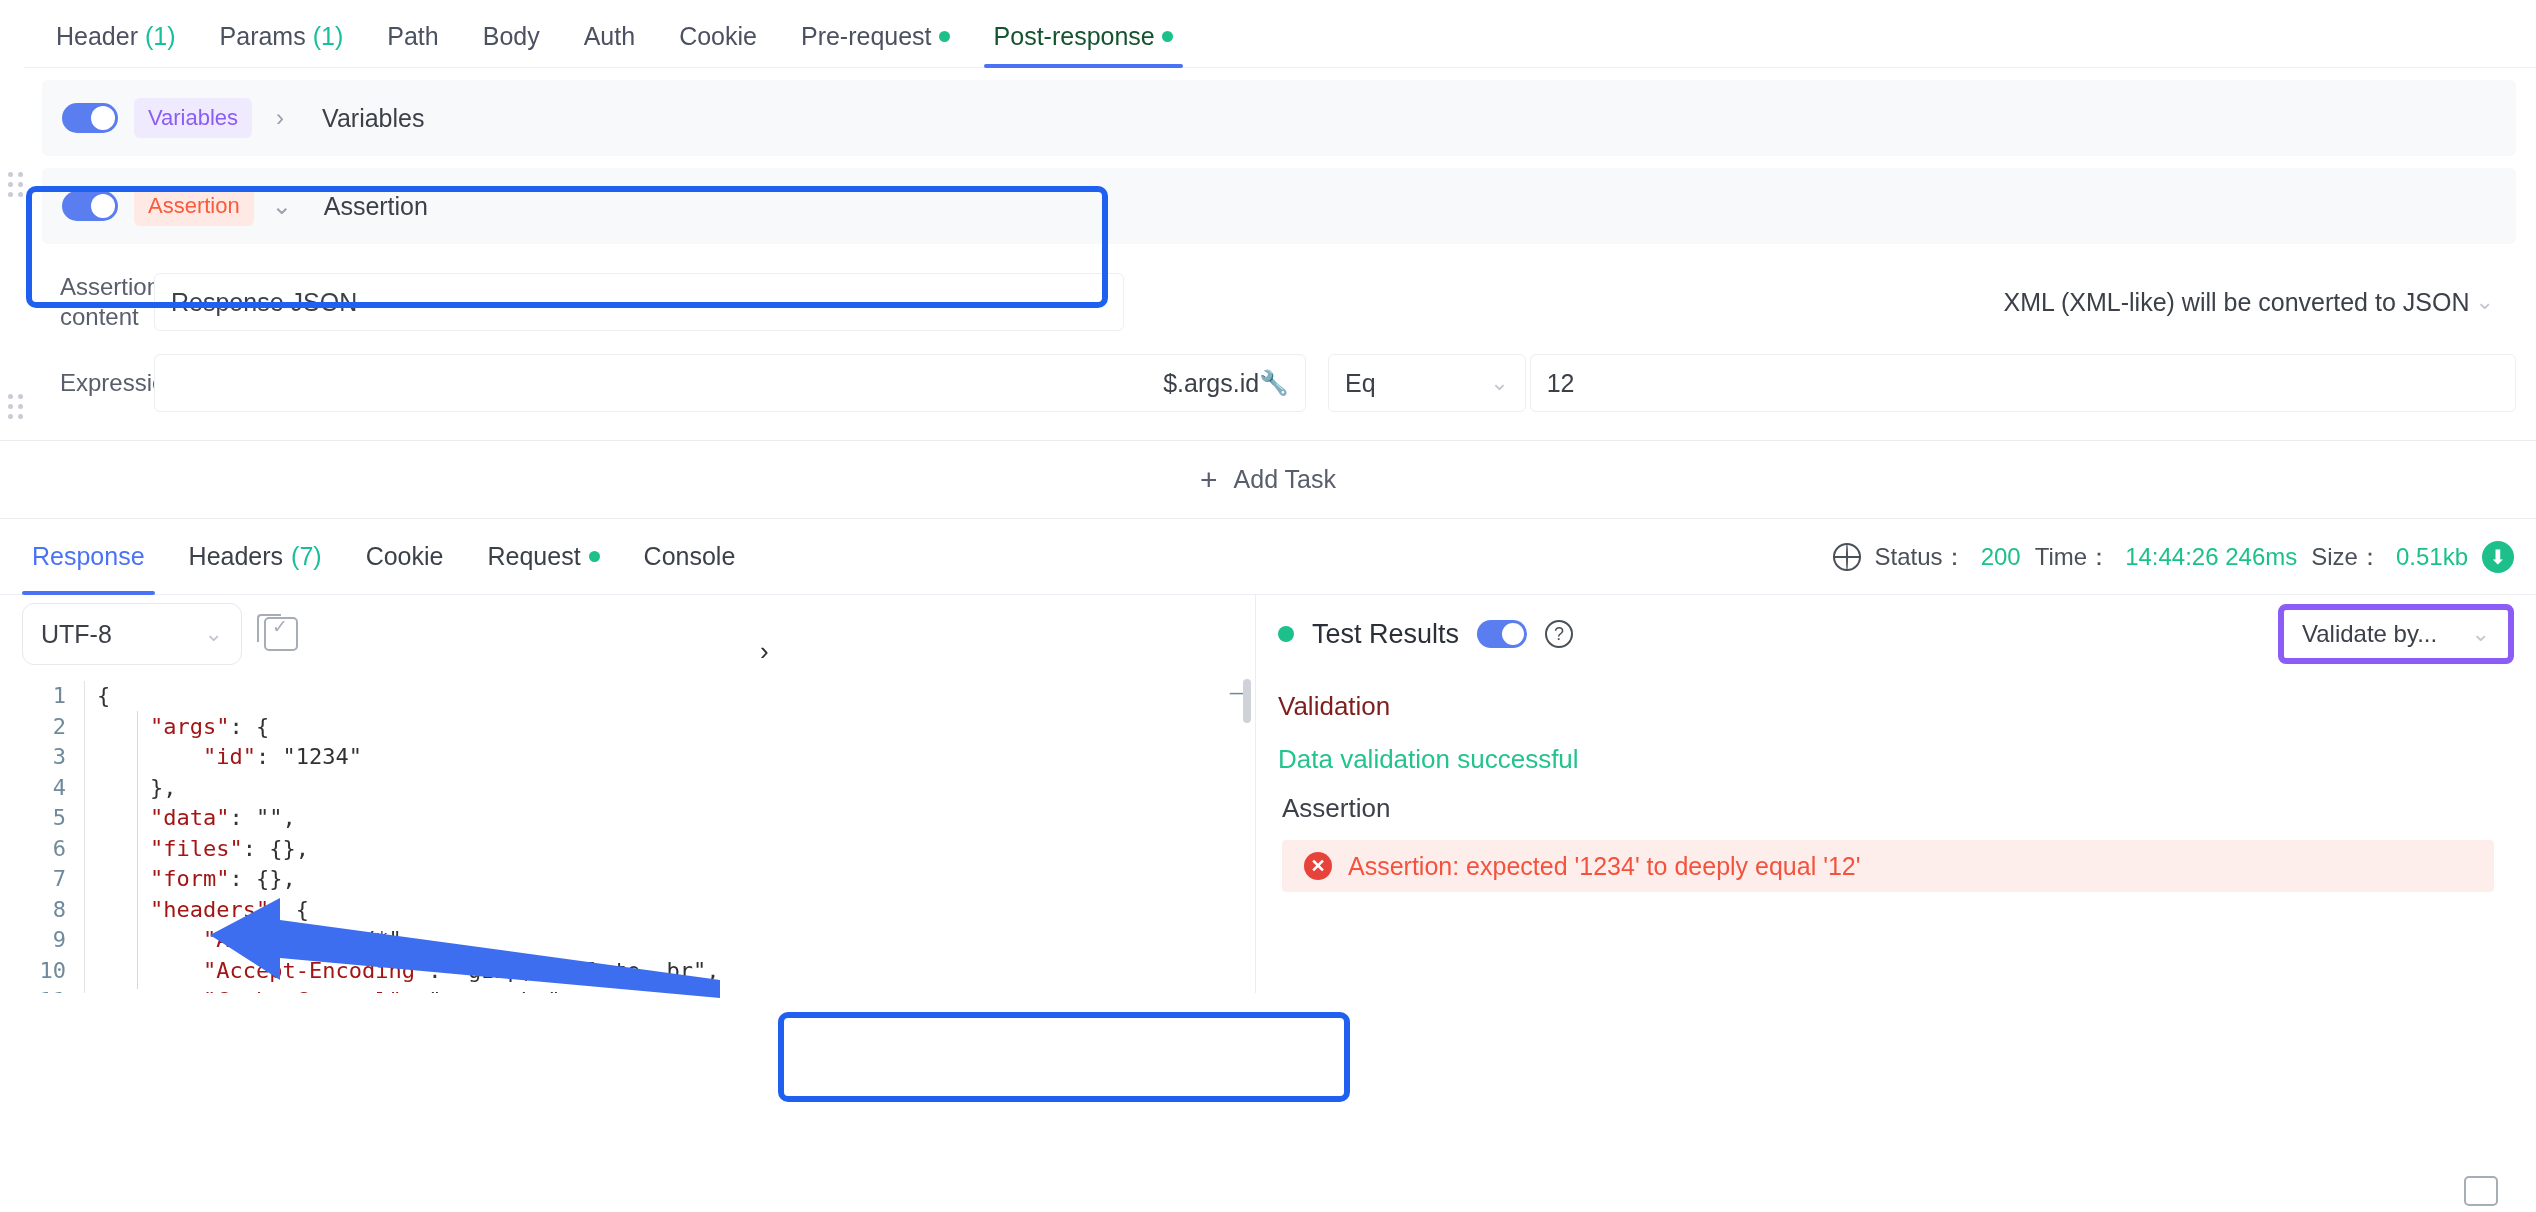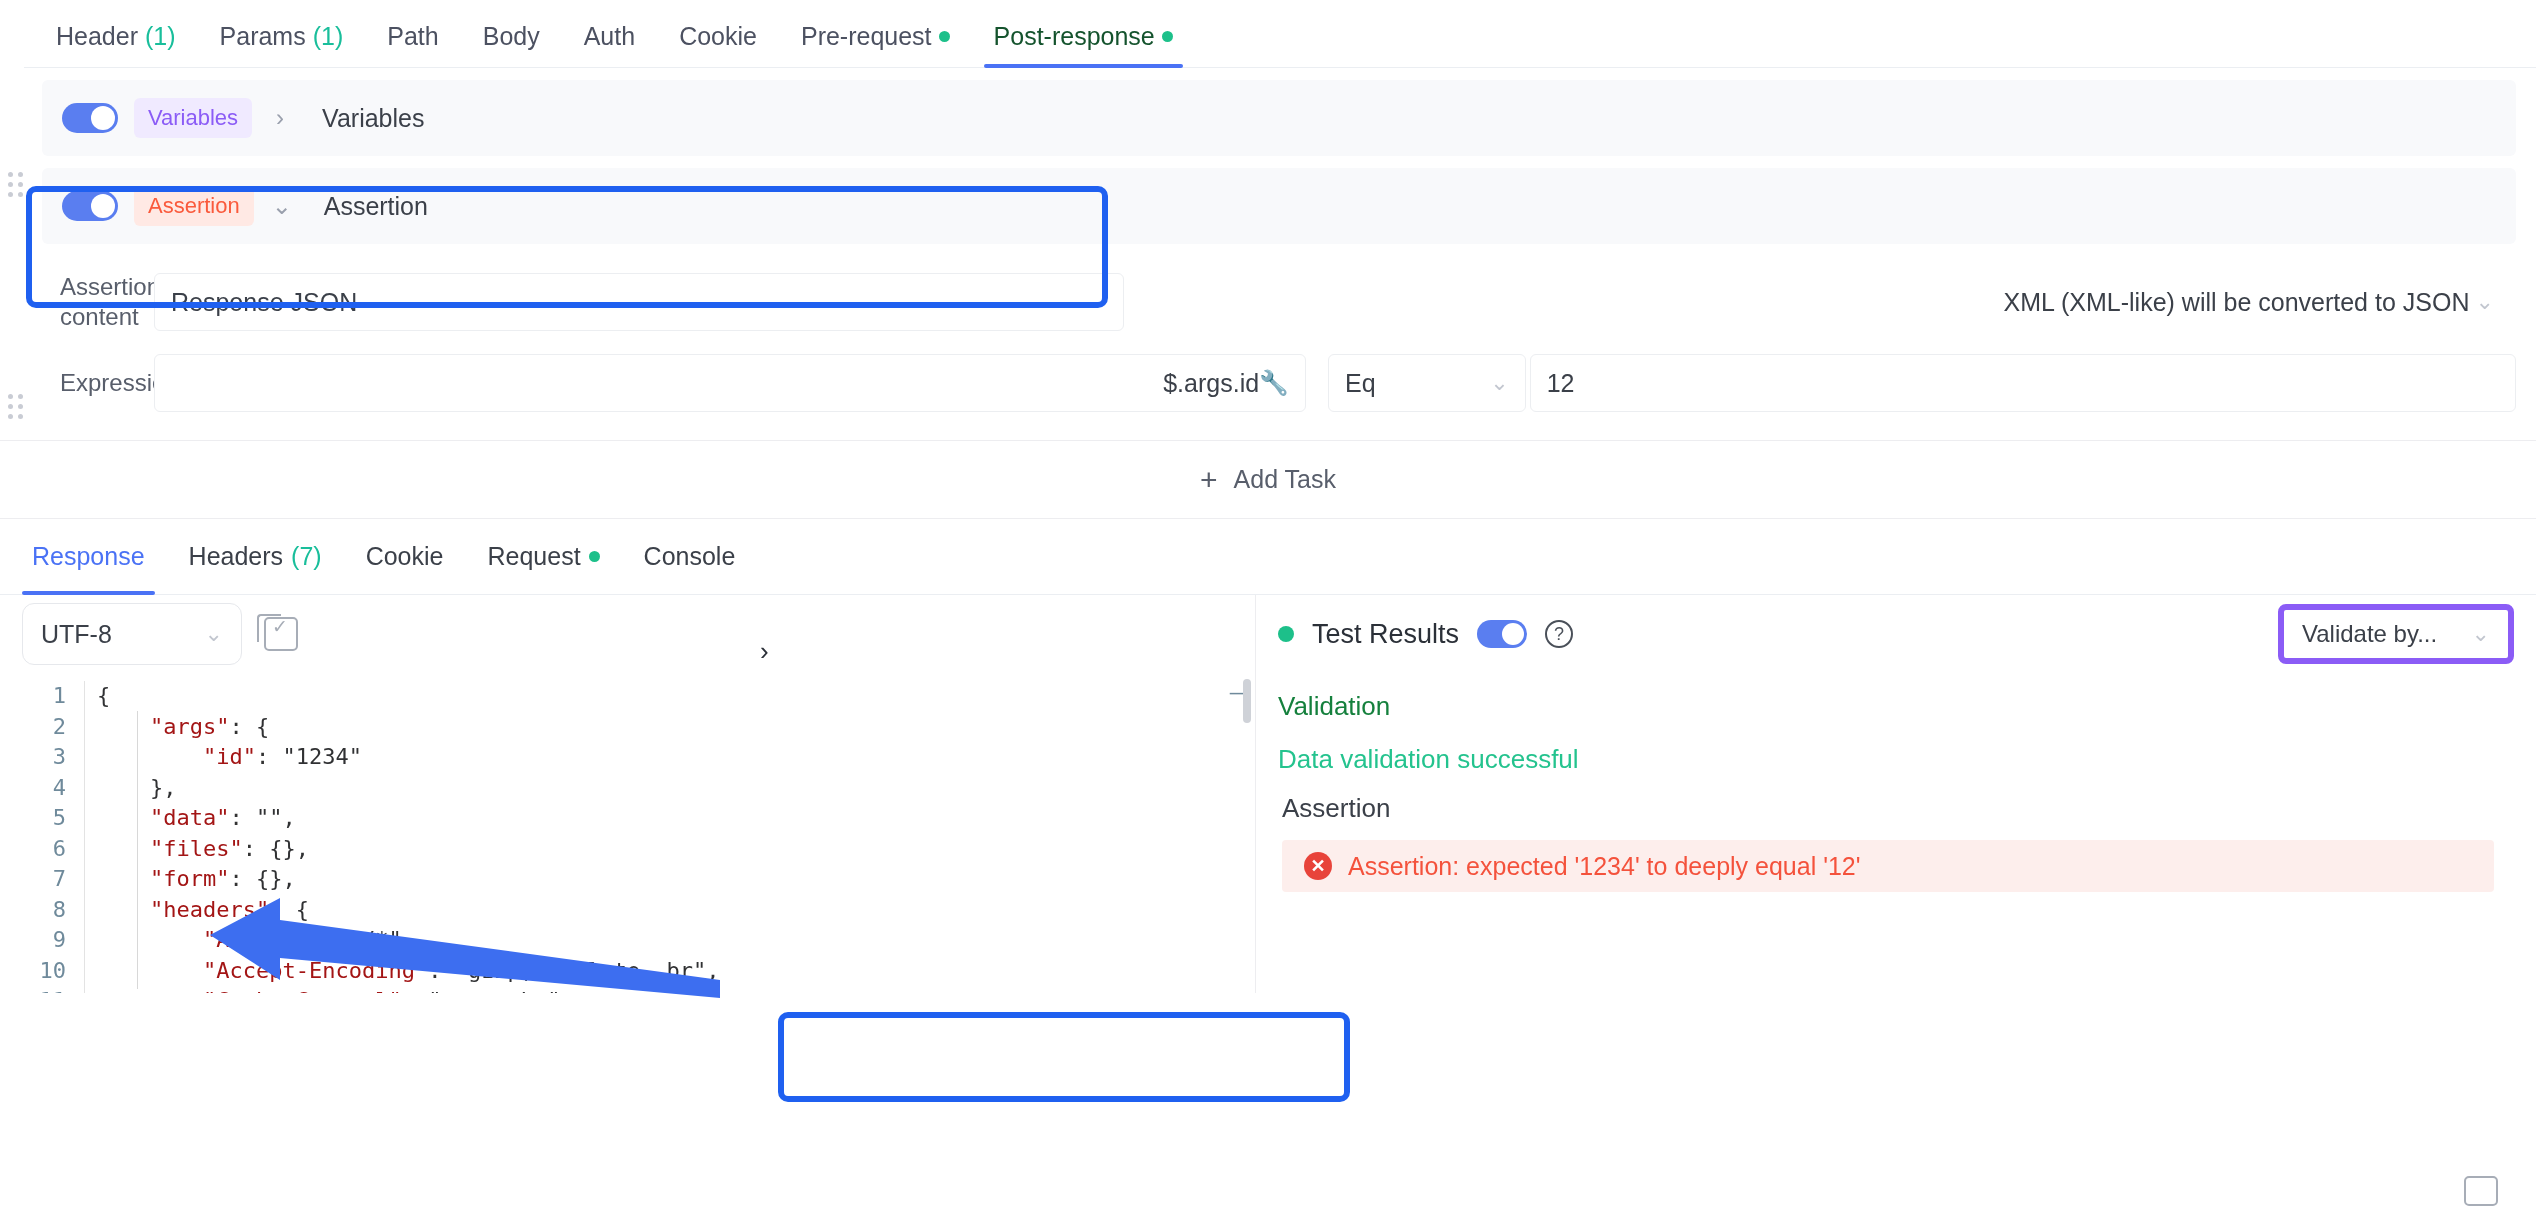--- a/index.html
+++ b/index.html
@@ -243,21 +243,21 @@
   .help {
     width:28px; height:28px; border-radius:50%; border:2px solid #4a5059;
     font-size:18px; color:#4a5059; display:flex; align-items:center;
     justify-content:center; line-height:1; cursor:pointer;
   }
   .validate {
     margin-left:auto; width: 236px; height: 60px; border:6px solid #8b5cf6;
     border-radius:8px; display:flex; align-items:center; justify-content:space-between;
     padding: 0 18px; font-size: 24px; color:#3b4049; cursor:pointer;
   }
-  .sec-title { font-size: 26px; color:#15803d; padding: 18px 6px 0 22px; }
+  .sec-title { font-size: 26px; color:#7f1d1d; padding: 18px 6px 0 22px; }
   .ok-msg { font-size: 26px; color:#24c38e; padding: 22px 22px 0 22px; }
   .assert-card { padding: 18px 22px 0 26px; }
   .assert-card .ttl { font-size: 26px; color:#3b4049; }
   .err {
     margin-top: 16px; background:#fdeeec; border-radius:4px;
     height: 52px; display:flex; align-items:center; gap:16px;
     padding: 0 22px; width: 1212px;
   }
   .err-ic {
     width: 28px; height:28px; border-radius:50%; background:#e8433a; color:#fff;
@@ -396,20 +396,30 @@
       <span>Cookie</span>
     </div>
     <div class="rtab">
       <span>Request</span>
       <span class="greendot"></span>
     </div>
     <div class="rtab">
       <span>Console</span>
     </div>
 
+    <div class="statusbar">
+      <span class="globe"></span>
+      <span class="st-label">Status：</span>
+      <span class="st-val">200</span>
+      <span class="st-label">Time：</span>
+      <span class="st-val">14:44:26 246ms</span>
+      <span class="st-label">Size：</span>
+      <span class="st-val">0.51kb</span>
+      <span class="dlbtn">⬇</span>
+    </div>
   </div>
 
   <div class="split">
 
     <div class="left-pane">
       <div class="viewbar">
         <div class="enc">
           <span>UTF-8</span>
           <span class="chev">⌄</span>
         </div>

